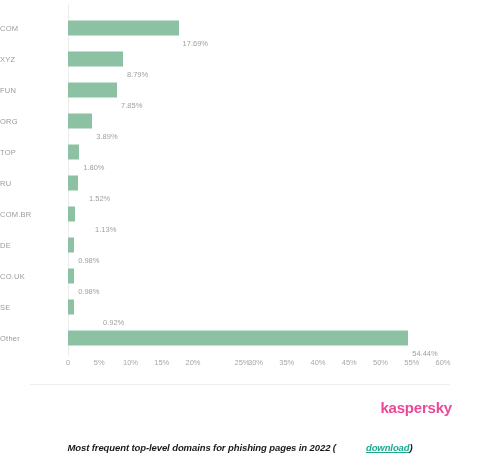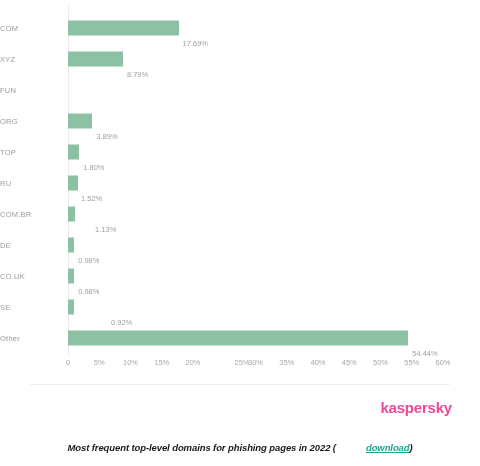--- a/index.html
+++ b/index.html
@@ -164,40 +164,44 @@
         </div>
         <div class="bar-row">
           <div class="cat-label">XYZ</div>
           <div class="bar-track">
             <div class="bar" style="width: 54.9375px; background: rgb(140, 194, 163);"></div>
             <div class="val-label" style="left: 54.9375px;">8.79%</div>
           </div>
         </div>
         <div class="bar-row">
           <div class="cat-label">FUN</div>
+          <div class="bar-track">
+            <div class="bar" style="width: 49.0625px; background: rgb(140, 194, 163);"></div>
+            <div class="val-label" style="left: 49.0625px;">7.85%</div>
+          </div>
         </div>
         <div class="bar-row">
           <div class="cat-label">ORG</div>
           <div class="bar-track">
             <div class="bar" style="width: 24.3125px; background: rgb(140, 194, 163);"></div>
             <div class="val-label" style="left: 24.3125px;">3.89%</div>
           </div>
         </div>
         <div class="bar-row">
           <div class="cat-label">TOP</div>
           <div class="bar-track">
             <div class="bar" style="width: 11.25px; background: rgb(140, 194, 163);"></div>
             <div class="val-label" style="left: 11.25px;">1.80%</div>
           </div>
         </div>
         <div class="bar-row">
           <div class="cat-label">RU</div>
           <div class="bar-track">
             <div class="bar" style="width: 9.5px; background: rgb(140, 194, 163);"></div>
-            <div class="val-label" style="left: 9px;">1.52%</div>
+            <div class="val-label" style="left: 17px;">1.52%</div>
           </div>
         </div>
         <div class="bar-row">
           <div class="cat-label">COM.BR</div>
           <div class="bar-track">
             <div class="bar" style="width: 7.0625px; background: rgb(140, 194, 163);"></div>
             <div class="val-label" style="left: 7.0625px; padding-left: 20px;">1.13%</div>
           </div>
         </div>
         <div class="bar-row">
@@ -211,21 +215,21 @@
           <div class="cat-label">CO.UK</div>
           <div class="bar-track">
             <div class="bar" style="width: 6.125px; background: rgb(140, 194, 163);"></div>
             <div class="val-label" style="left: 6.125px;">0.98%</div>
           </div>
         </div>
         <div class="bar-row">
           <div class="cat-label">SE</div>
           <div class="bar-track">
             <div class="bar" style="width: 5.75px; background: rgb(140, 194, 163);"></div>
-            <div class="val-label" style="left: 15px; padding-left: 28px;">0.92%</div>
+            <div class="val-label" style="left: 7px; padding-left: 28px;">0.92%</div>
           </div>
         </div>
         <div class="bar-row">
           <div class="cat-label">Other</div>
           <div class="bar-track">
             <div class="bar" style="width: 340.25px; background: rgb(140, 194, 163);"></div>
             <div class="val-label" style="left: 340.25px;">54.44%</div>
           </div>
         </div>
       </div>

